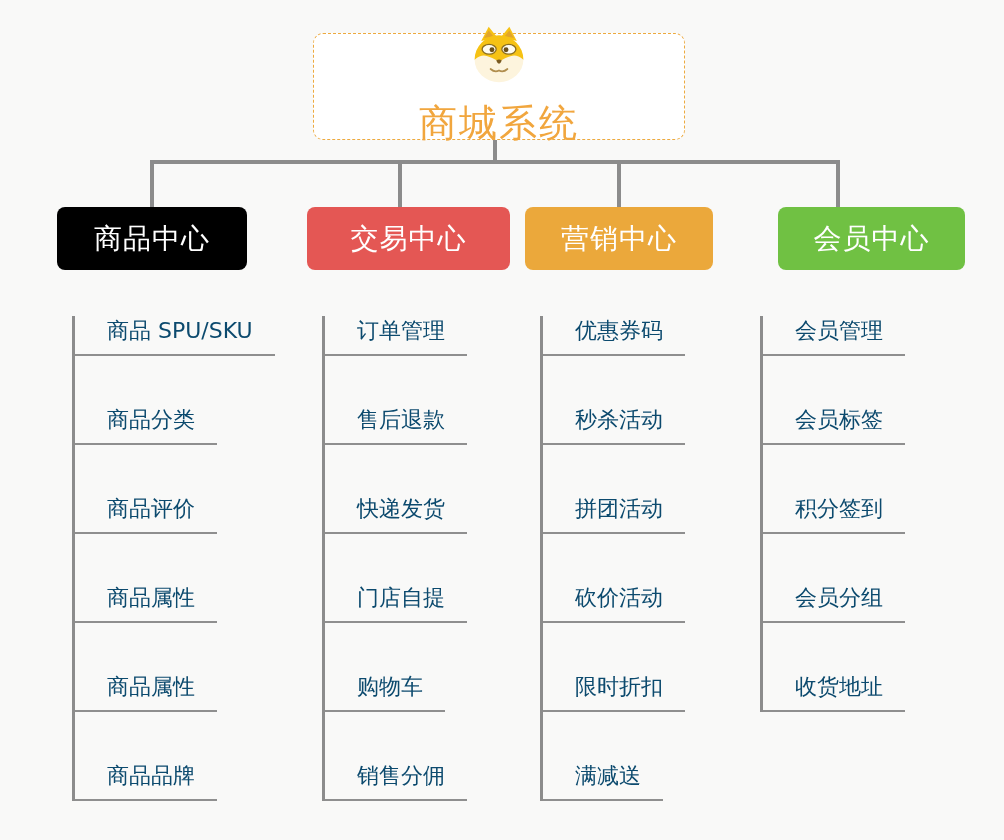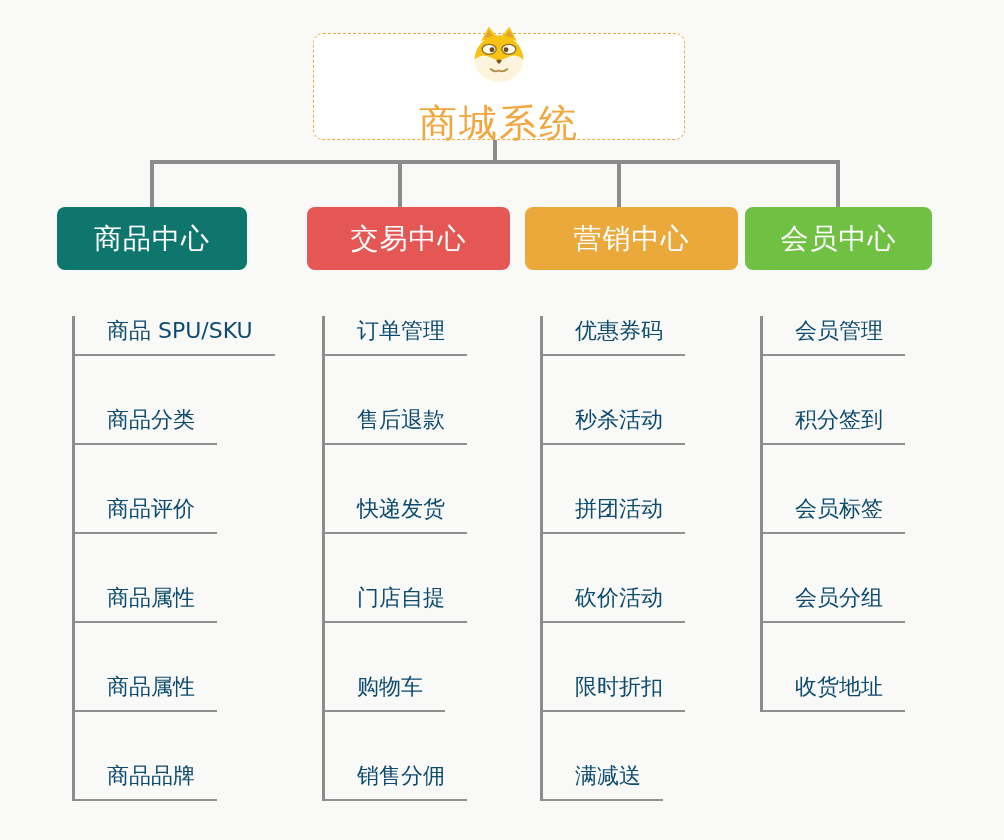--- a/index.html
+++ b/index.html
@@ -29,21 +29,21 @@
   .conn{position:absolute;background:#8c8c8c;}
   .conn-root{left:493px;top:140px;width:4px;height:24px;}
   .conn-bus{left:150px;top:160px;width:690px;height:4px;}
   .conn-drop{top:160px;width:4px;height:47px;}
   .drop-0{left:150px;} .drop-1{left:398px;} .drop-2{left:617px;} .drop-3{left:836px;}
 
   
   .branch{position:absolute;top:207px;}
   .b0{left:57px;}  .b0 .branch-header{width:190px;}
   .b1{left:307px;} .b1 .branch-header{width:203px;}
-  .b2{left:525px;} .b2 .branch-header{width:213px;}
+  .b2{left:525px;} .b2 .branch-header{width:188px;}
   .b3{left:745px;} .b3 .branch-header{width:187px;}
 
   .branch-header{
     height:63px;line-height:63px;border-radius:8px;
     color:#ffffff;font-size:28px;text-align:center;letter-spacing:1px;
     box-sizing:border-box;white-space:nowrap;
   }
   .branch-items{
     margin-left:15px;
     border-left:3px solid #8c8c8c;
@@ -88,21 +88,21 @@
   </div>
 
   <div class="conn conn-root"></div>
   <div class="conn conn-bus"></div>
   <div class="conn conn-drop drop-0"></div>
   <div class="conn conn-drop drop-1"></div>
   <div class="conn conn-drop drop-2"></div>
   <div class="conn conn-drop drop-3"></div>
 
   <div class="branch b0">
-    <div class="branch-header" style="background: #0f766e;">商品中心</div>
+    <div class="branch-header" style="background: #000000;">商品中心</div>
     <div class="branch-items">
       <div class="branch-item">商品 SPU/SKU</div>
       <div class="branch-item">商品分类</div>
       <div class="branch-item">商品评价</div>
       <div class="branch-item">商品属性</div>
       <div class="branch-item">商品属性</div>
       <div class="branch-item">商品品牌</div>
     </div>
   </div>
 
@@ -124,23 +124,23 @@
       <div class="branch-item">优惠券码</div>
       <div class="branch-item">秒杀活动</div>
       <div class="branch-item">拼团活动</div>
       <div class="branch-item">砍价活动</div>
       <div class="branch-item">限时折扣</div>
       <div class="branch-item">满减送</div>
     </div>
   </div>
 
   <div class="branch b3">
-    <div class="branch-header" style="background: rgb(112, 193, 67);">会员中心</div>
+    <div class="branch-header" style="background: rgb(112, 193, 67); margin-left: 33px;">会员中心</div>
     <div class="branch-items">
       <div class="branch-item">会员管理</div>
+      <div class="branch-item">会员标签</div>
       <div class="branch-item">积分签到</div>
-      <div class="branch-item">会员标签</div>
       <div class="branch-item">会员分组</div>
       <div class="branch-item">收货地址</div>
     </div>
   </div>
 
 </div>
 
 </body></html>

